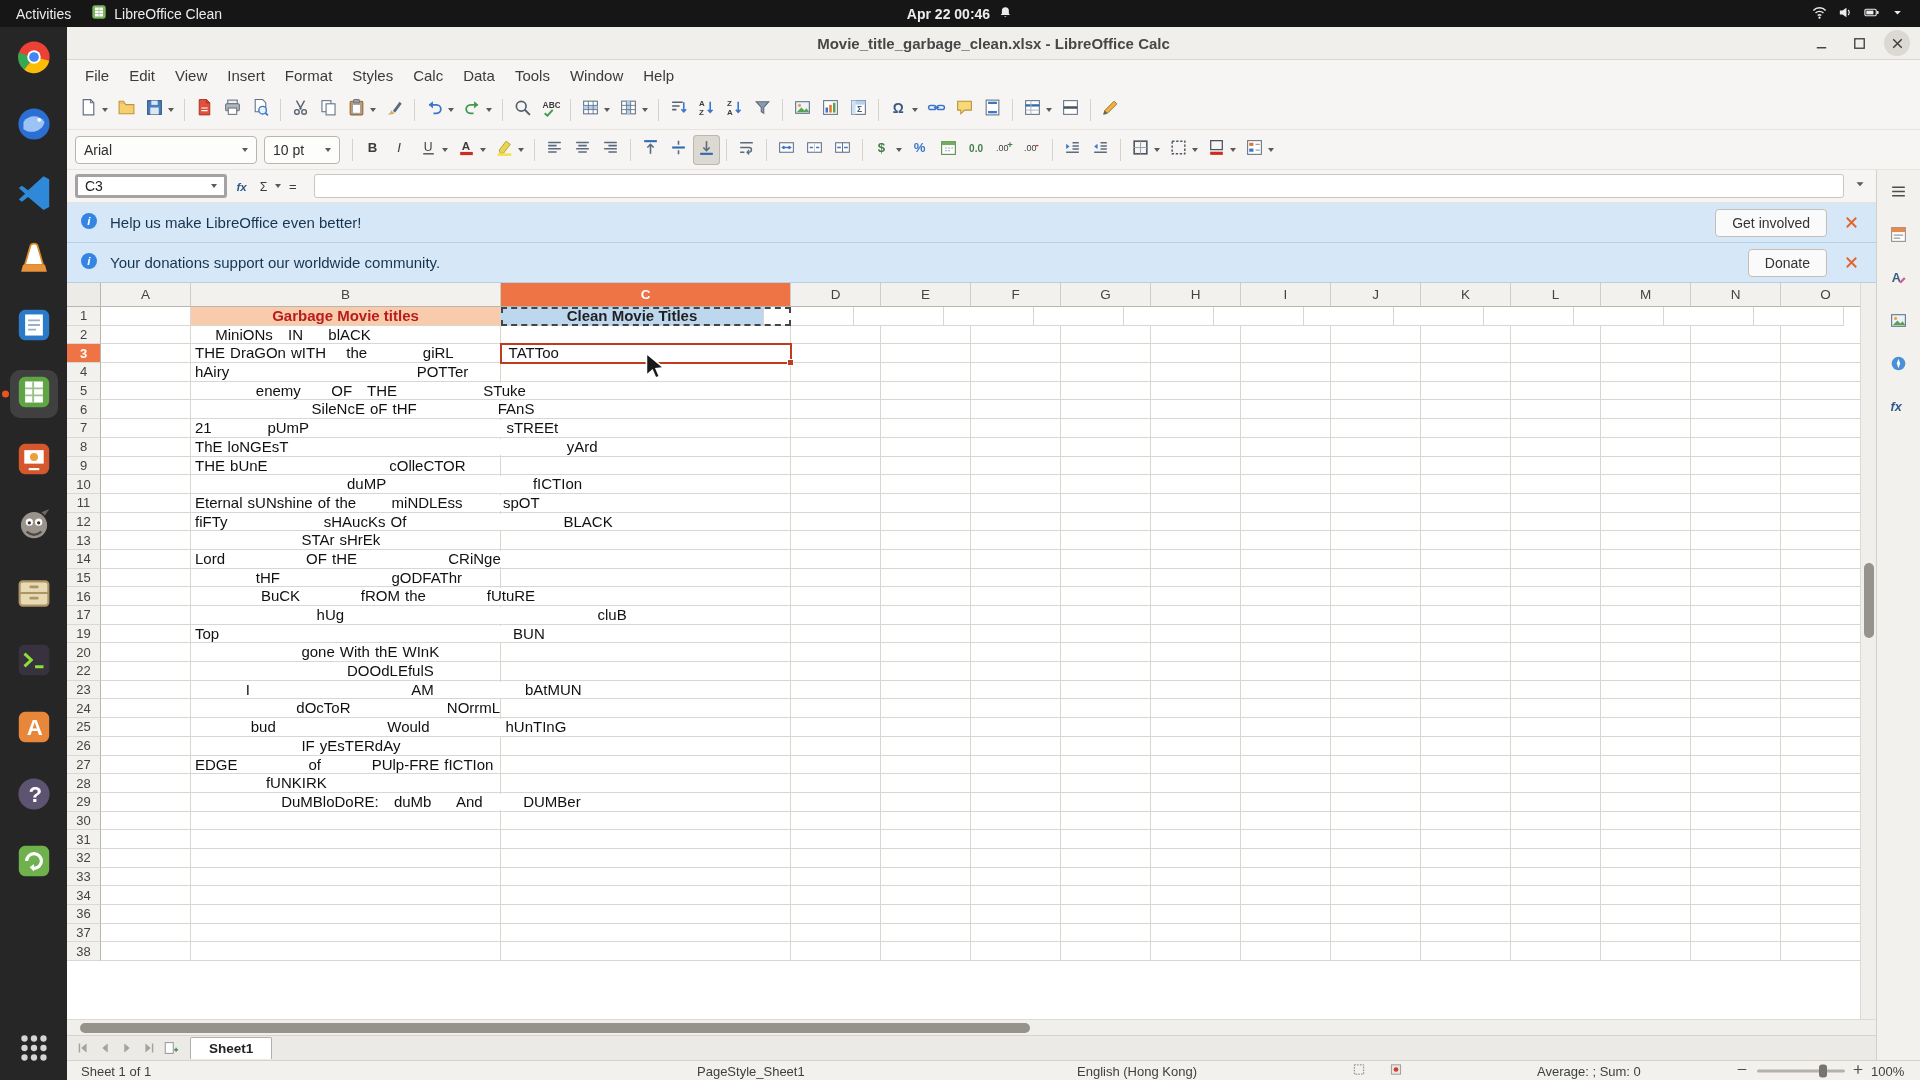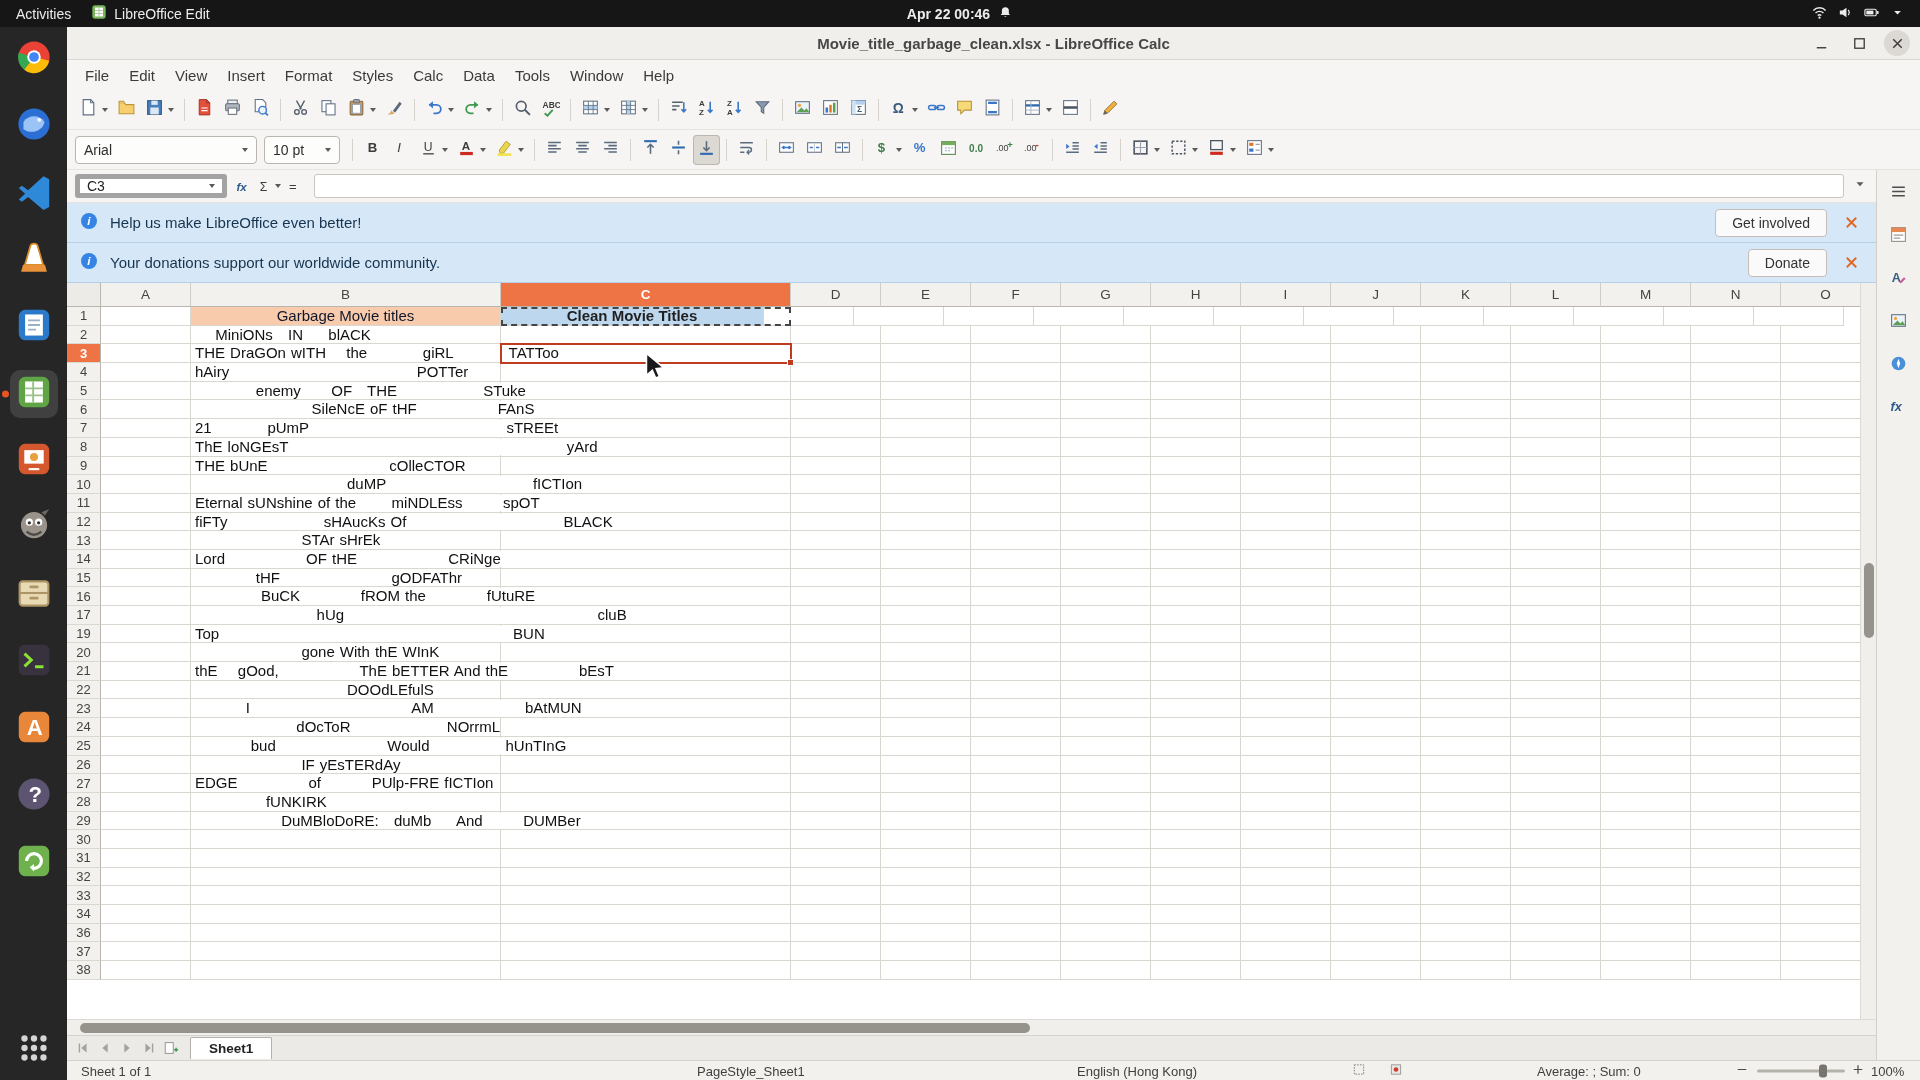--- a/index.html
+++ b/index.html
@@ -39,39 +39,39 @@
 
   .formatbar { height:40px; display:flex; align-items:center; padding:0 8px; gap:1px; border-bottom:1px solid #e7e4e0; }
   .combo { display:flex; align-items:center; background:#fdfdfc; border:1px solid #b9b5af; border-radius:4px; height:28px; padding:0 8px; font-size:14px; color:#2e2e2e; margin-right:6px; justify-content:space-between; }
   .combo-font { width:182px; }
   .combo-size { width:76px; }
 
   .lower { flex:1; display:flex; min-height:0; }
   .leftcol { flex:1; display:flex; flex-direction:column; min-width:0; }
 
   .formulabar { height:33px; display:flex; align-items:center; gap:4px; padding:0 8px; border-bottom:1px solid #e7e4e0; }
-  .namebox { width:152px; height:24px; background:#fff; border:5px solid #a3a3a3; border-radius:3px; display:flex; align-items:center; justify-content:space-between; padding:0 7px; font-size:14px; color:#222; }
+  .namebox { width:152px; height:24px; background:#fff; border:3px solid #a3a3a3; border-radius:3px; display:flex; align-items:center; justify-content:space-between; padding:0 7px; font-size:14px; color:#222; }
   .fb-btn { width:25px; height:24px; display:flex; align-items:center; justify-content:center; border-radius:3px; }
   .fb-input { flex:1; height:24px; background:#fff; border:1px solid #c9c5bf; border-radius:3px; margin:0 4px; padding:0 6px; font-size:14px; display:flex; align-items:center; }
 
   .infobar { height:40px; background:#d6e8f8; border-bottom:1px solid #b6cfe6; display:flex; align-items:center; padding:0 12px; gap:11px; font-size:15px; color:#17344f; }
   .ib-btn { margin-left:auto; background:#fbfafa; border:1px solid #c3bfb8; border-radius:4px; padding:5px 16px; font-size:14px; color:#333; }
   .ib-close { width:26px; height:26px; display:flex; align-items:center; justify-content:center; }
 
   .gridwrap { flex:1; display:flex; min-height:0; }
   .grid { flex:1; overflow:hidden; background:#fff; position:relative; }
   .colheaders { display:flex; height:24px; }
   .corner { width:34px; flex:none; background:#ecebe8; border-right:1px solid #b9b5af; border-bottom:1px solid #b9b5af; }
   .colhdr { flex:none; display:flex; align-items:center; justify-content:center; background:#f3f1ee; border-right:1px solid #cfccc6; border-bottom:1px solid #b9b5af; color:#444; font-size:13.5px; }
   .colhdr.sel { background:var(--sel-orange); color:#fff; font-weight:700; }
   .grow { display:flex; height:18.7px; position:relative; }
   .rowhdr { width:34px; flex:none; background:#f3f1ee; border-right:1px solid #b9b5af; border-bottom:1px solid #dbd8d2; display:flex; align-items:center; justify-content:center; font-size:13px; color:#444; }
   .rowhdr.sel { background:var(--sel-orange); color:#fff; font-weight:700; }
   .cell { flex:none; border-right:1px solid #dad7d1; border-bottom:1px solid #dad7d1; overflow:hidden; }
-  .hB { background:var(--bg-b1); font-weight:400; display:flex; align-items:center; justify-content:center; font-size:15px; color:#0f172a; }
+  .hB { background:var(--bg-b1); font-weight:700; display:flex; align-items:center; justify-content:center; font-size:15px; color:#b91c1c; }
   .hC { background:var(--bg-c1); font-weight:700; display:flex; align-items:center; justify-content:center; font-size:15px; color:#1f1f1f; }
   .ovf { position:absolute; left:124px; top:1px; white-space:pre; background:#fff; z-index:1; font-size:15px; line-height:16.5px; color:#111; padding-left:4px; word-spacing:0.9px; }
   .ants { position:absolute; left:434px; width:290px; top:0; height:100%; border:2px dashed #454545; z-index:2; pointer-events:none; }
   .cellcursor { position:absolute; left:433px; width:292px; top:-1px; height:20.7px; border:2px solid var(--cursor); z-index:2; }
   .fillhandle { position:absolute; right:-4px; bottom:-4px; width:7px; height:7px; background:var(--cursor); border:1px solid #fff; }
 
   .vscroll { width:16px; flex:none; background:#f1efec; border-left:1px solid #ddd9d4; position:relative; }
   .vthumb { position:absolute; left:3px; width:10px; border-radius:5px; background:#96928c; top:280px; height:75px; }
   .hscroll { height:16px; flex:none; background:#f1efec; border-top:1px solid #ddd9d4; position:relative; }
   .hthumb { position:absolute; top:3px; height:10px; border-radius:5px; background:#96928c; left:13px; width:950px; }
@@ -98,21 +98,21 @@
 
 <div class="topbar">
   <div class="tb-left">
     <span>Activities</span>
     <span class="tb-app">
       <span id="tb-calc-icon"><svg width="16" height="16" viewBox="0 0 18 18" xmlns="http://www.w3.org/2000/svg">
             <rect x="1.5" y="1.5" width="15" height="15" rx="3" fill="#7ab55c"></rect>
             <rect x="4.5" y="4" width="9" height="10" fill="#fff"></rect>
             <path d="M4.5 7.3h9M4.5 10.6h9M9 4v10" stroke="#9cc08a" stroke-width="0.9"></path>
           </svg></span>
-      <span>LibreOffice Edit</span>
+      <span>LibreOffice Clean</span>
     </span>
   </div>
   <div class="tb-center">
     <span>Apr 22 00:46</span>
     <span id="tb-bell"><svg width="15" height="15" viewBox="0 0 18 18" xmlns="http://www.w3.org/2000/svg">
           <path d="M9 2.8a4.2 4.2 0 0 0-4.2 4.2v3.2L3.5 12h11l-1.3-1.8V7A4.2 4.2 0 0 0 9 2.8z" fill="#ececec"></path>
           <path d="M7.6 13.5a1.5 1.5 0 0 0 2.8 0z" fill="#ececec"></path>
         </svg></span>
   </div>
   <div class="tb-right">
@@ -1131,39 +1131,20 @@
                 <div class="cell" style="width: 90px;"></div>
                 <div class="cell" style="width: 90px;"></div>
                 <div class="cell" style="width: 90px;"></div>
                 <div class="cell" style="width: 90px;"></div>
                 <div class="cell" style="width: 90px;"></div>
                 <div class="cell" style="width: 90px;"></div>
                 <div class="cell" style="width: 90px;"></div>
                 <span class="ovf">                     gone With thE WInK</span>
               </div>
               <div class="grow">
-                <div class="rowhdr">21</div>
-                <div class="cell" style="width: 90px;"></div>
-                <div class="cell" style="width: 310px;"></div>
-                <div class="cell" style="width: 290px;"></div>
-                <div class="cell" style="width: 90px;"></div>
-                <div class="cell" style="width: 90px;"></div>
-                <div class="cell" style="width: 90px;"></div>
-                <div class="cell" style="width: 90px;"></div>
-                <div class="cell" style="width: 90px;"></div>
-                <div class="cell" style="width: 90px;"></div>
-                <div class="cell" style="width: 90px;"></div>
-                <div class="cell" style="width: 90px;"></div>
-                <div class="cell" style="width: 90px;"></div>
-                <div class="cell" style="width: 90px;"></div>
-                <div class="cell" style="width: 90px;"></div>
-                <div class="cell" style="width: 90px;"></div>
-                <span class="ovf">thE    gOod,                ThE bETTER And thE              bEsT</span>
-              </div>
-              <div class="grow">
                 <div class="rowhdr">22</div>
                 <div class="cell" style="width: 90px;"></div>
                 <div class="cell" style="width: 310px;"></div>
                 <div class="cell" style="width: 290px;"></div>
                 <div class="cell" style="width: 90px;"></div>
                 <div class="cell" style="width: 90px;"></div>
                 <div class="cell" style="width: 90px;"></div>
                 <div class="cell" style="width: 90px;"></div>
                 <div class="cell" style="width: 90px;"></div>
                 <div class="cell" style="width: 90px;"></div>

